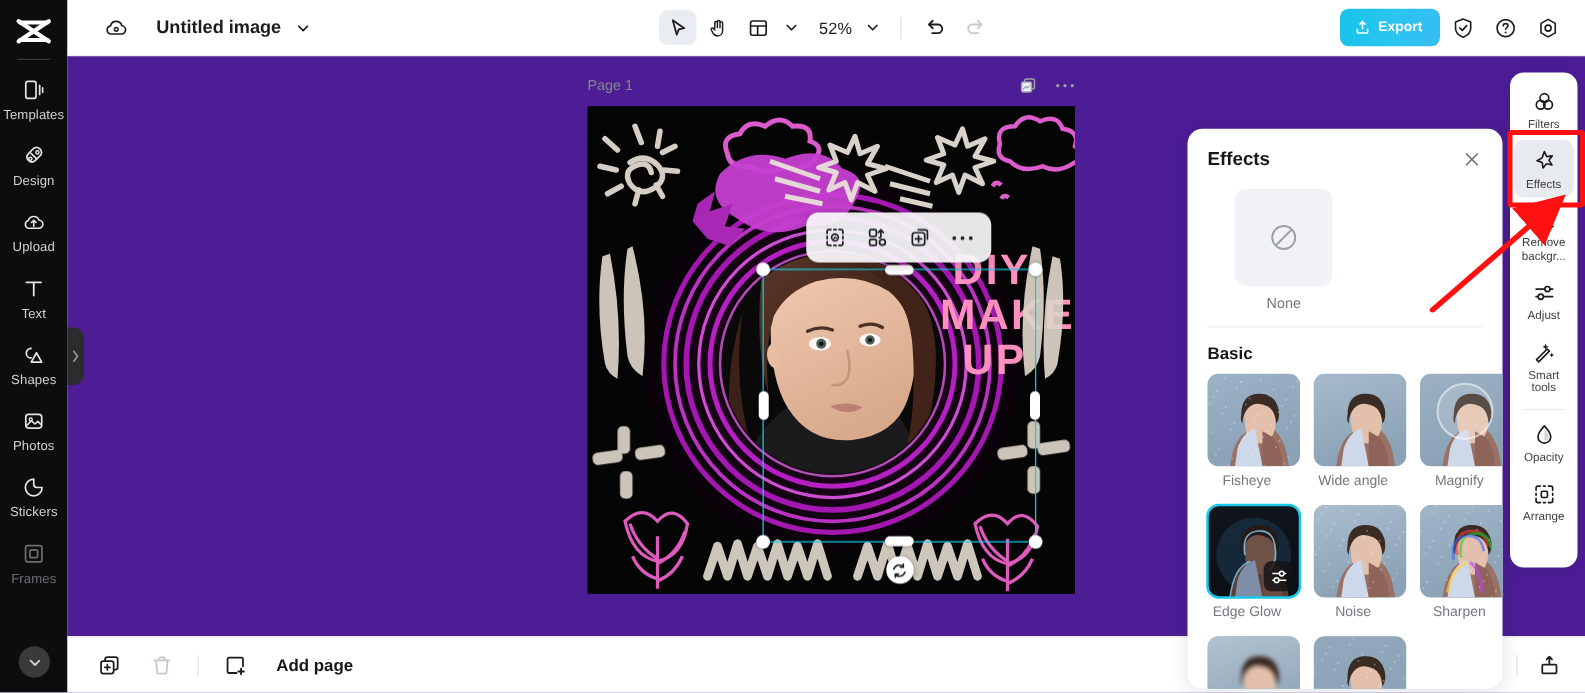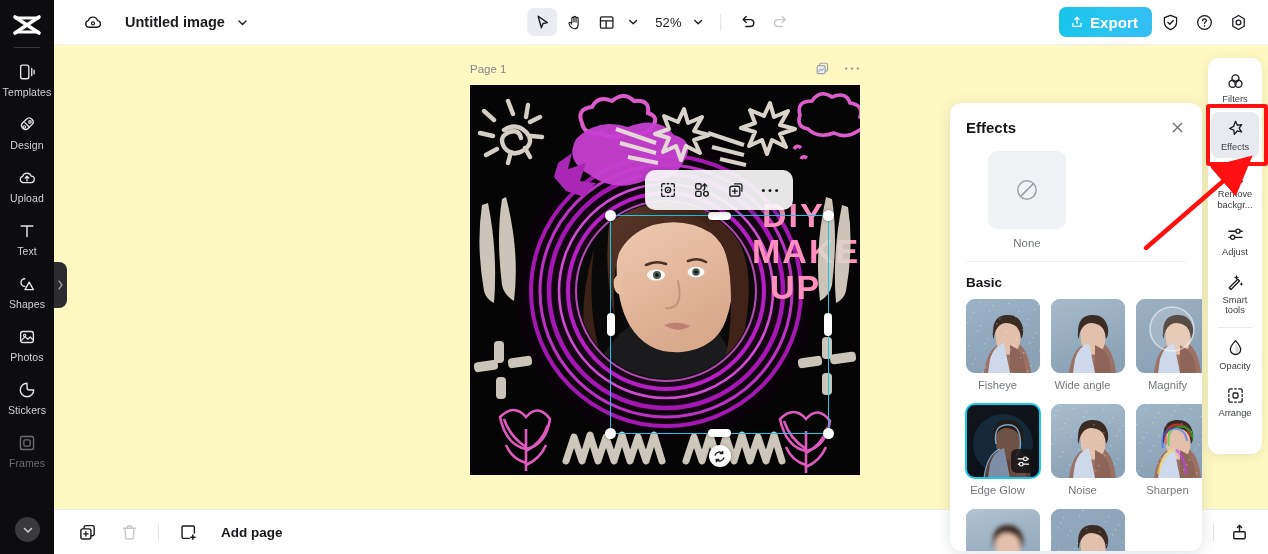--- a/index.html
+++ b/index.html
@@ -52,27 +52,27 @@
   }
   .tb-tool.sel { background: #e9edf2; }
   .tb-mini-caret { width: 20px; height: 26px; display:flex; align-items:center; justify-content:center; cursor:pointer; }
   .tb-zoom { font-size: 13px; color: #1b1c1f; padding: 0 4px 0 10px; cursor: pointer; letter-spacing:.2px;}
   .tb-sep { width: 1px; height: 17px; background: #dfe2e6; margin: 0 10px; }
 
   .tb-right { position: absolute; right: 14px; display: flex; align-items: center; gap: 3px; }
   .export-btn {
     display: flex; align-items: center; gap: 6px; height: 30px; padding: 0 14px 0 11px;
     border-radius: 7px; background: linear-gradient(100deg,#17c3e8 0%,#29c5f0 50%,#36bdf4 100%);
-    color: #fff; font-size: 15px; font-weight: bold; cursor: pointer; border: none; letter-spacing: .1px;
+    color: #fff; font-size: 11px; font-weight: bold; cursor: pointer; border: none; letter-spacing: .1px;
   }
   .tb-ico-btn { width: 31px; height: 31px; display:flex; align-items:center; justify-content:center; cursor:pointer; border-radius:6px;}
 
   
   .stage {
-    position: absolute; left: 54px; top: 45px; width: 1214px; height: 464px; background: #fef9c3;
+    position: absolute; left: 54px; top: 45px; width: 1214px; height: 464px; background: #4c1d95;
   }
   .page-hdr {
     position: absolute; left: 416px; top: 16px; width: 390px; display:flex; align-items:center; justify-content:space-between;
   }
   .page-lbl { font-size: 11.5px; color: #84878d; }
   .page-hdr-icons { display: flex; align-items: center; gap: 14px; }
   .page-hdr-icons > div { cursor: pointer; display:flex; }
 
   .artboard {
     position: absolute; left: 416px; top: 40px; width: 390px; height: 390px;

